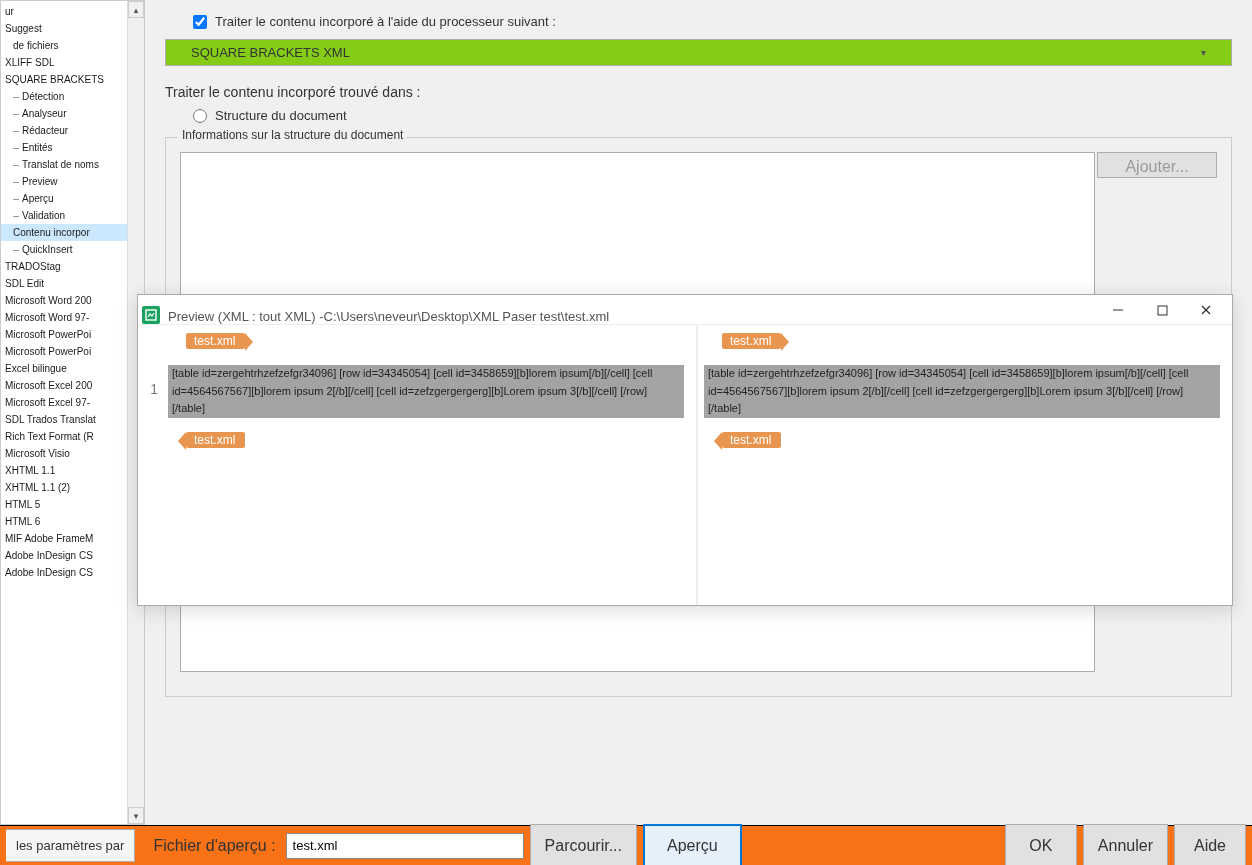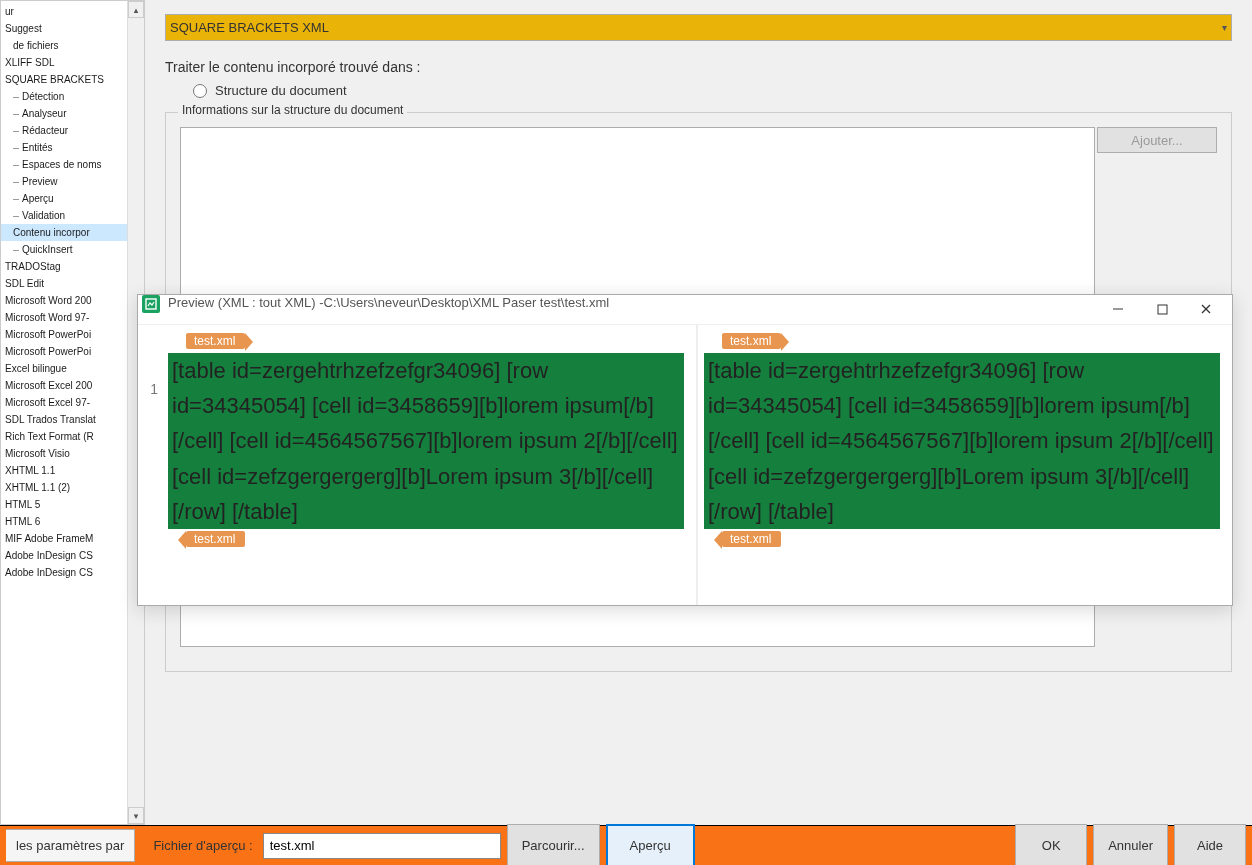--- a/index.html
+++ b/index.html
@@ -68,24 +68,24 @@
   }
   .checkbox-row {
     display: flex; align-items: center;
     margin: 6px 0 10px 28px;
   }
   .checkbox-row input[type=checkbox] { margin-right: 8px; width: 14px; height: 14px;}
   .dropdown {
     margin: 6px 0 18px 0;
     width: 1067px;
     height: 27px;
-    background: #eab308;
+    background: #84cc16;
     border: 1px solid #adadad;
     display: flex; align-items: center; justify-content: space-between;
-    padding: 0 4px;
+    padding: 0 25px;
     font-size: 13px;
     color: #333;
   }
   .dropdown-arrow { font-size: 10px; color: #555; }
   .label-text { font-size: 14px; color: #333; margin-bottom: 6px; }
   .radio-group { margin: 6px 0 14px 28px; }
   .radio-row { display: flex; align-items: center; margin: 8px 0; }
   .radio-row input[type=radio] { margin-right: 8px; width: 14px; height: 14px; }
 
   .fieldset {
@@ -110,21 +110,21 @@
     height: 520px;
     width: 915px;
     display: inline-block;
     vertical-align: top;
   }
   .btn {
     display: inline-block;
     background: #e1e1e1;
     border: 1px solid #adadad;
     padding: 5px 14px;
-    font-size: 13px;
+    font-size: 16px;
     color: #333;
     text-align: center;
     cursor: pointer;
     min-width: 70px;
   }
   .btn.disabled { color: #9a9a9a; }
   .btn-add {
     position: absolute;
     right: 14px; top: 14px;
     width: 120px;
@@ -137,21 +137,21 @@
     left: 137px; top: 294px;
     width: 1096px;
     height: 312px;
     background: #fff;
     border: 1px solid #aaa;
     box-shadow: 0 4px 18px rgba(0,0,0,.15);
     z-index: 100;
   }
   .prev-titlebar {
     height: 30px;
-    display: flex; align-items: flex-start;
+    display: flex; align-items: flex-end;
     padding: 0 4px;
     background: #fff;
     border-bottom: 1px solid #eee;
   }
   .prev-icon {
     width: 18px; height: 18px;
     background: #1aa260;
     border-radius: 2px;
     margin-right: 8px;
     display: flex; align-items: center; justify-content: center;
@@ -206,45 +206,45 @@
   .tag-chip.close { margin-left: 20px; }
   .tag-chip.close::before {
     content: "";
     position: absolute;
     left: -8px; top: 0;
     border-right: 8px solid #e8954f;
     border-top: 9px solid transparent;
     border-bottom: 9px solid transparent;
   }
   .prev-text {
-    font-size: 22px;
+    font-size: 11px;
     line-height: 1.6;
     color: #222;
     padding: 0 4px;
-    background: #15803d;
-    margin: 0 2px;
+    background: #a3a3a3;
+    margin: 12px 2px;
   }
 
   
   .bottom-bar {
     position: absolute;
     left: 0; right: 0; bottom: 0;
     height: 40px;
     background: #f97316;
     border-top: 1px solid #000000;
     display: flex; align-items: center;
     padding: 0 6px;
   }
   .bottom-left-btn {
     border: 1px solid #adadad;
     border-left: none;
     padding: 8px 10px;
     background: #f5f5f5;
   }
-  .bottom-label { margin: 0 10px 0 18px; font-size: 13px; }
+  .bottom-label { margin: 0 10px 0 18px; font-size: 16px; }
   .bottom-input {
     width: 238px; height: 26px;
     border: 1px solid #888;
     padding: 0 6px;
     font-size: 13px;
     background: #fff;
   }
   .bottom-spacer { flex: 1; }
   .btn-primary-outline {
     border: 2px solid #0078d7;
@@ -263,21 +263,21 @@
     <div class="sidebar-inner" id="tree-container">
         <div class="tree-item">ur</div>
         <div class="tree-item">Suggest</div>
         <div class="tree-item tree-indent-1">de fichiers</div>
         <div class="tree-item">XLIFF SDL</div>
         <div class="tree-item">SQUARE BRACKETS</div>
         <div class="tree-item tree-indent-1 tree-marker">Détection</div>
         <div class="tree-item tree-indent-1 tree-marker">Analyseur</div>
         <div class="tree-item tree-indent-1 tree-marker">Rédacteur</div>
         <div class="tree-item tree-indent-1 tree-marker">Entités</div>
-        <div class="tree-item tree-indent-1 tree-marker">Espaces de noms</div>
+        <div class="tree-item tree-indent-1 tree-marker">Translat de noms</div>
         <div class="tree-item tree-indent-1 tree-marker">Preview</div>
         <div class="tree-item tree-indent-1 tree-marker">Aperçu</div>
         <div class="tree-item tree-indent-1 tree-marker">Validation</div>
         <div class="tree-item tree-indent-1 selected">Contenu incorpor</div>
         <div class="tree-item tree-indent-1 tree-marker">QuickInsert</div>
         <div class="tree-item">TRADOStag</div>
         <div class="tree-item">SDL Edit</div>
         <div class="tree-item">Microsoft Word 200</div>
         <div class="tree-item">Microsoft Word 97-</div>
         <div class="tree-item">Microsoft PowerPoi</div>
@@ -297,20 +297,24 @@
         <div class="tree-item">Adobe InDesign CS</div>
       </div>
     <div class="sidebar-scroll">
       <div class="scroll-arrow">▴</div>
       <div class="scroll-arrow down">▾</div>
     </div>
   </div>
 
   <div class="content">
 
+    <div class="checkbox-row">
+      <input type="checkbox" checked="" style="">
+      <span>Traiter le contenu incorporé à l'aide du processeur suivant :</span>
+    </div>
 
     <div class="dropdown">
       <span>SQUARE BRACKETS XML</span>
       <span class="dropdown-arrow">▾</span>
     </div>
 
     <div class="label-text">Traiter le contenu incorporé trouvé dans :</div>
     <div class="radio-group">
       <div class="radio-row">
         <input type="radio" name="found" style="">

